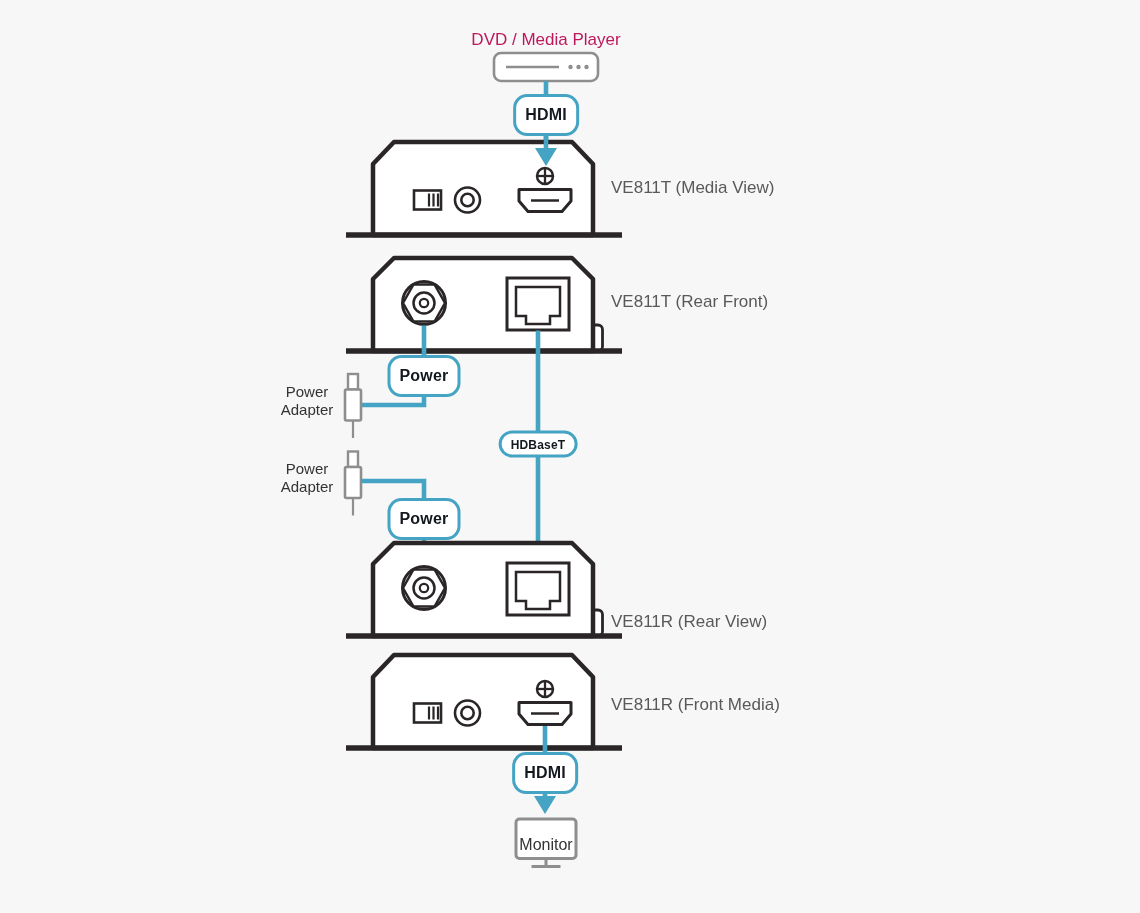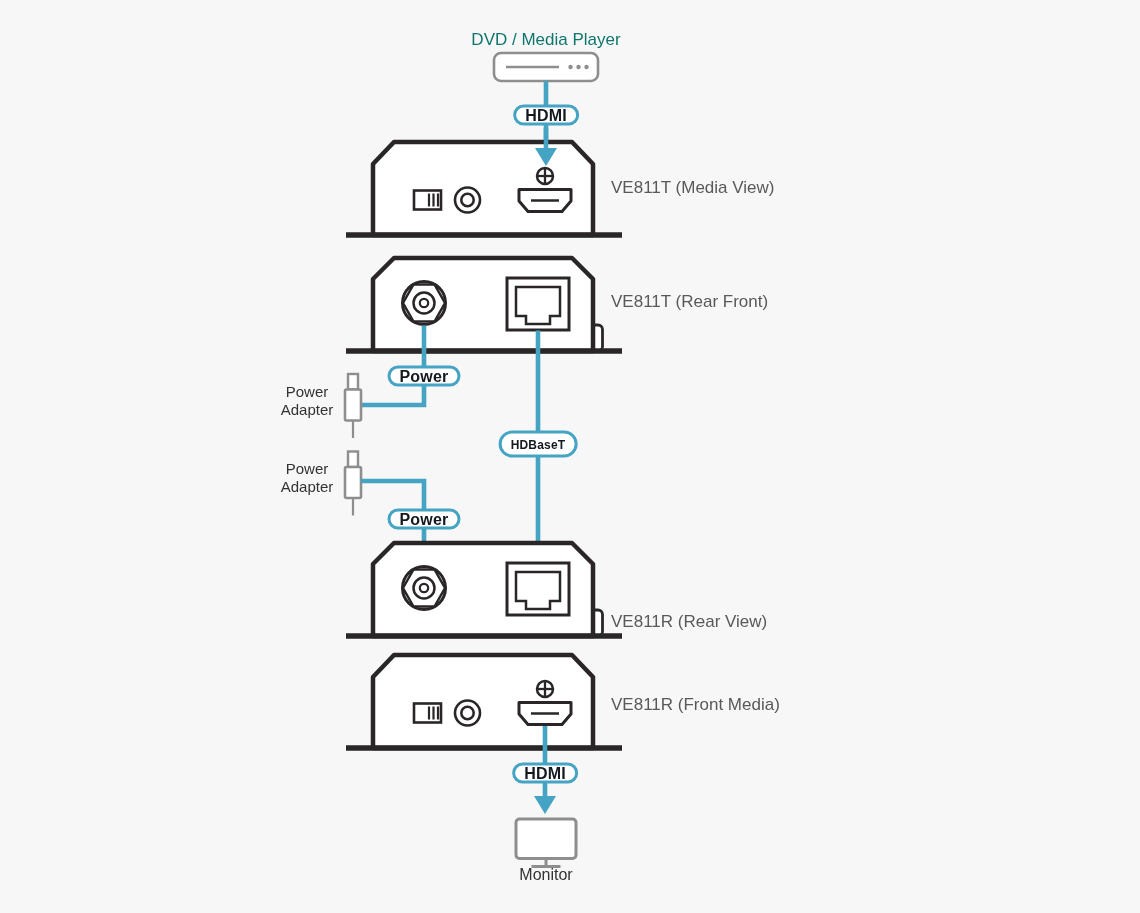--- a/index.html
+++ b/index.html
@@ -27,33 +27,33 @@
 
   .pill{
     position:absolute;
     transform:translate(-50%,-50%);
     background:#ffffff;
     border:3px solid var(--accent);
     border-radius:14px;
     color:var(--pill_text);
     font-weight:bold;
     font-size:16px;
-    height:21px;
+    height:42px;
     display:flex;
     align-items:center;
     justify-content:center;
     padding:0 9px;
     letter-spacing:.2px;
     line-height:1;
   }
   .pill.tall{height:27px;font-size:12px;}
 
   .source-label{
     font-size:17px;
-    color:#0f766e;
+    color:#be185d;
   }
   .device-label{
     font-size:17px;
     color:var(--device_label_text);
   }
   .adapter-label{
     font-size:15px;
     line-height:17.5px;
     color:var(--body_text);
     text-align:center;
@@ -177,21 +177,21 @@
 
   <div class="abs adapter-label" style="left:307px;top:383px;">
     <div>Power</div>
     <div>Adapter</div>
   </div>
   <div class="abs adapter-label" style="left:307px;top:460px;">
     <div>Power</div>
     <div>Adapter</div>
   </div>
 
-  <div class="abs monitor-label center-x" style="left:546px;top:866px;">Monitor</div>
+  <div class="abs monitor-label center-x" style="left:546px;top:836px;">Monitor</div>
 
   <div class="pill" style="left:546px;top:115px;">HDMI</div>
   <div class="pill" style="left:424px;top:376px;">Power</div>
   <div class="pill tall" style="left:538px;top:444px;">HDBaseT</div>
   <div class="pill" style="left:424px;top:519px;">Power</div>
   <div class="pill" style="left:545px;top:773px;">HDMI</div>
 
 </div>
 
 </body></html>

